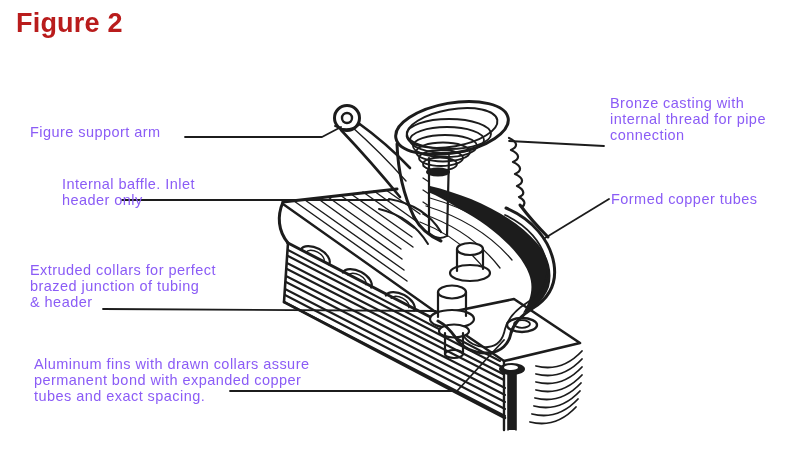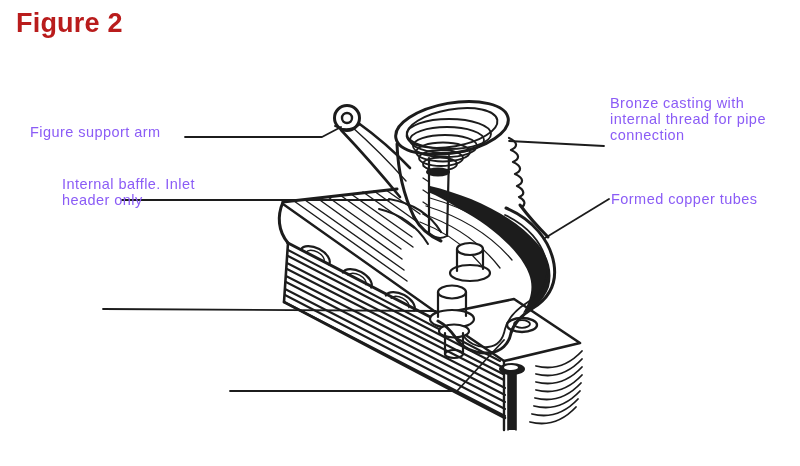--- a/index.html
+++ b/index.html
@@ -182,21 +182,27 @@
       <path d="M604,146 L509,141"></path>
       <path d="M609,199 L545,238"></path>
     </g>
   </svg>
 
   <div class="label" id="lbl-arm">Figure support arm</div>
 
   <div class="label" id="lbl-baffle">Internal baffle. Inlet
 header only</div>
 
-
+  <div class="label" id="lbl-collars">Extruded collars for perfect
+brazed junction of tubing
+&amp; header</div>
+
+  <div class="label" id="lbl-fins">Aluminum fins with drawn collars assure
+permanent bond with expanded copper
+tubes and exact spacing.</div>
 
   <div class="label" id="lbl-bronze">Bronze casting with
 internal thread for pipe
 connection</div>
 
   <div class="label" id="lbl-formed">Formed copper tubes</div>
 
 </div>
 
 </body></html>

